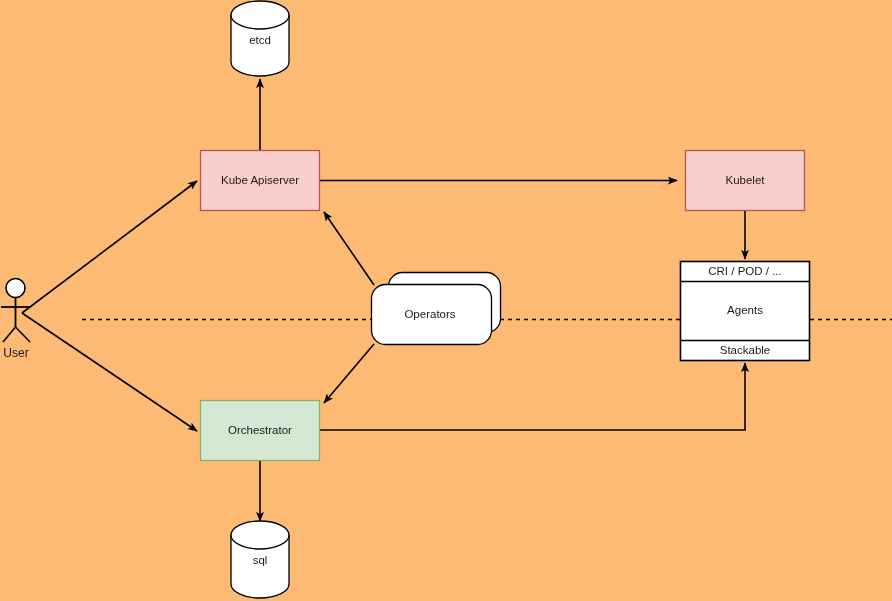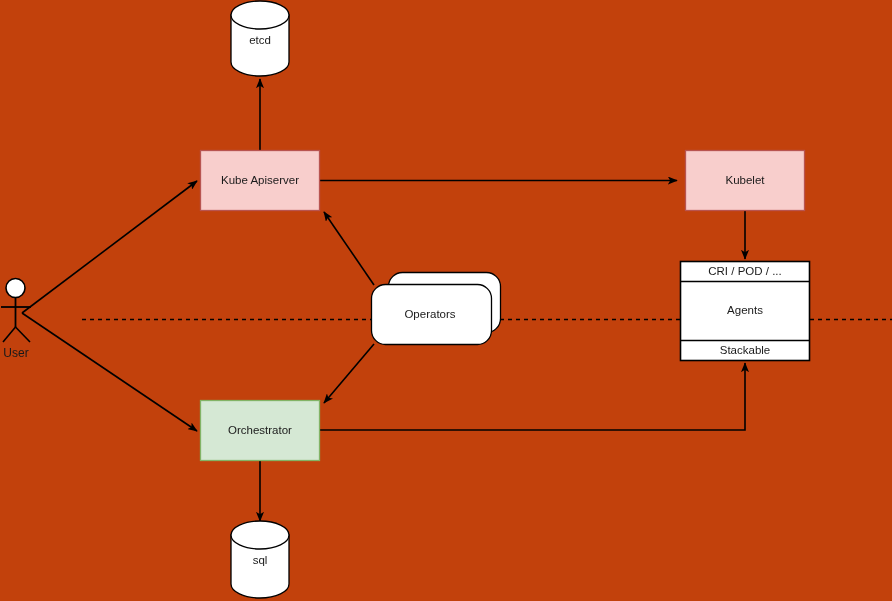--- a/index.html
+++ b/index.html
@@ -8,21 +8,21 @@
     padding: 0;
     background: #ffffff;
   }
   body {
     font-family: "Liberation Sans", sans-serif;
   }
   #diagram-canvas {
     position: relative;
     width: 892px;
     height: 601px;
-    background: #c2410c;
+    background: #fdba74;
     overflow: hidden;
   }
   #diagram-svg {
     position: absolute;
     left: 0;
     top: 0;
     width: 892px;
     height: 601px;
   }
   .node-label {

